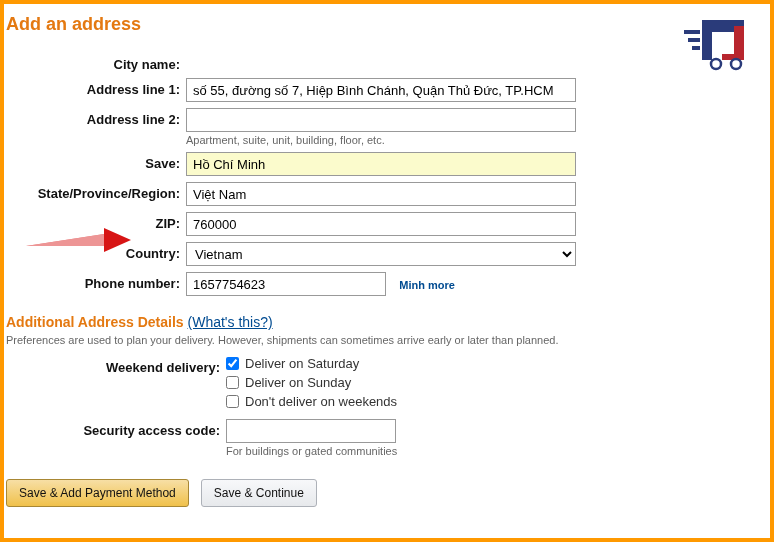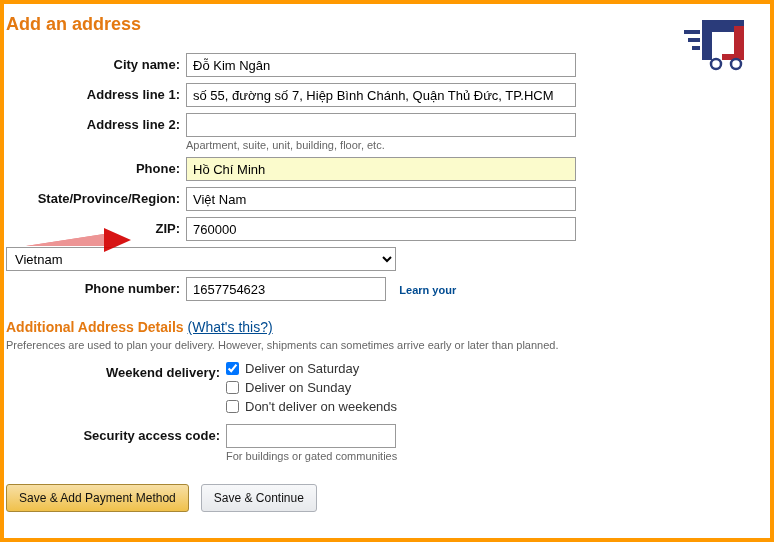--- a/index.html
+++ b/index.html
@@ -143,66 +143,66 @@
       <rect x="48" y="34" width="8" height="4" fill="#2a3b7a"></rect>
       <circle cx="72" cy="52" r="5" fill="none" stroke="#2a3b7a" stroke-width="2.5"></circle>
       <circle cx="92" cy="52" r="5" fill="none" stroke="#2a3b7a" stroke-width="2.5"></circle>
     </svg>
   </div>
 
   <h1>Add an address</h1>
 
   <div class="form-row">
     <div class="label-col">City name:</div>
-    <div class="input-col"><input type="text" value="Đỗ Kim Ngân" style=""></div>
   </div>
 
   <div class="form-row">
     <div class="label-col">Address line 1:</div>
     <div class="input-col">
       <input type="text" value="số 55, đường số 7, Hiệp Bình Chánh, Quận Thủ Đức, TP.HCM" style="">
     </div>
   </div>
 
   <div class="form-row">
     <div class="label-col">Address line 2:</div>
     <div class="input-col">
       <input type="text" value="" style="">
       <div class="hint">Apartment, suite, unit, building, floor, etc.</div>
     </div>
   </div>
 
   <div class="form-row">
-    <div class="label-col">Phone:</div>
+    <div class="label-col">Save:</div>
     <div class="input-col"><input type="text" class="highlight" value="Hồ Chí Minh" style=""></div>
   </div>
 
   <div class="form-row">
     <div class="label-col">State/Province/Region:</div>
     <div class="input-col"><input type="text" value="Việt Nam" style=""></div>
   </div>
 
   <div class="form-row">
     <div class="label-col">ZIP:</div>
     <div class="input-col"><input type="text" value="760000" style=""></div>
   </div>
 
   <div class="form-row">
+    <div class="label-col">Country:</div>
     <div class="input-col">
       <select>
         <option>Vietnam</option>
       </select>
     </div>
   </div>
 
   <div class="form-row">
     <div class="label-col">Phone number:</div>
     <div class="input-col short">
       <input type="text" value="1657754623" style="">
-      <span class="learn-more">Learn your</span>
+      <span class="learn-more">Minh more</span>
     </div>
   </div>
 
   <div class="section-header">
     <span>Additional Address Details</span>
     <a href="#">(What's this?)</a>
   </div>
   <div class="prefs-note">Preferences are used to plan your delivery. However, shipments can sometimes arrive early or later than planned.</div>
 
   <div class="form-row">

